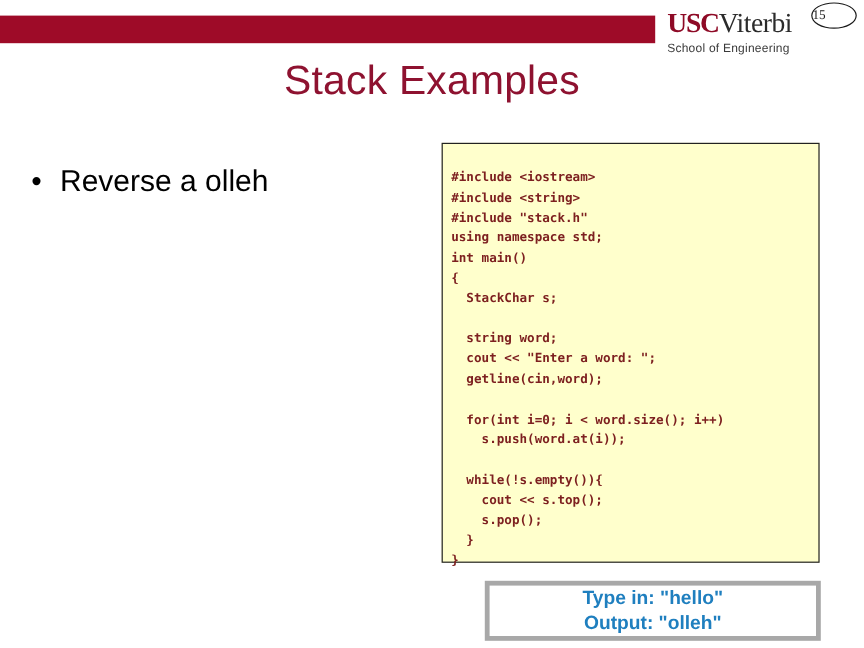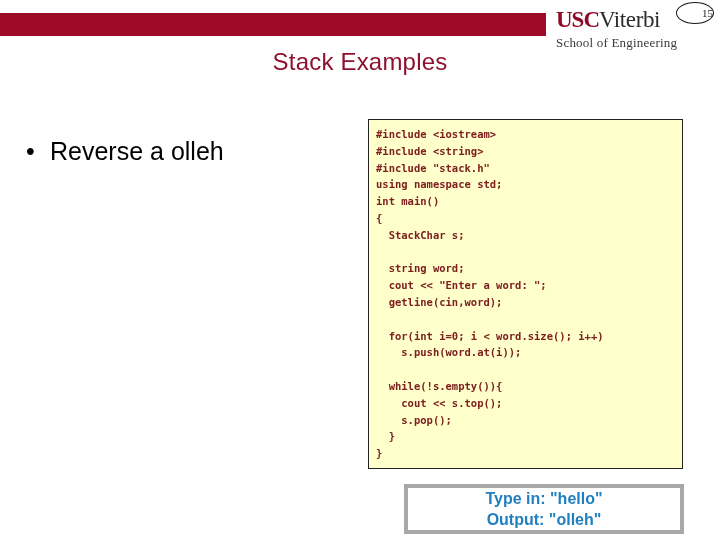--- a/index.html
+++ b/index.html
@@ -47,22 +47,22 @@
   }
   #logo-usc {
     font-weight: bold;
     color: #8e0a26;
     letter-spacing: -1px;
   }
   #logo-viterbi {
     color: #2b2b2b;
   }
   #logo-subtitle {
-    font-family: Liberation Serif, serif;
-    font-size: 13px;
+    font-family: Liberation Sans, sans-serif;
+    font-size: 10px;
     color: #3a3a3a;
     margin-top: 5px;
     letter-spacing: 0.2px;
     white-space: nowrap;
   }
   #page-number-badge {
     position: absolute;
     right: 6px;
     top: 2px;
     width: 38px;
@@ -70,34 +70,34 @@
     border: 1.6px solid #1a1a1a;
     border-radius: 50%;
     background: #ffffff;
     box-sizing: border-box;
   }
   #page-number-text {
     position: absolute;
     width: 100%;
     top: 4px;
     left: 0;
-    text-align: right;
+    text-align: left;
     font-family: "Liberation Serif", serif;
     font-size: 11px;
     color: #1a1a1a;
   }
 
   
   #page-title {
     position: absolute;
     top: 48px;
     left: 0;
     width: 720px;
     text-align: center;
-    font-size: 24px;
+    font-size: 34px;
     color: #8e1230;
     letter-spacing: 0.2px;
   }
 
   
   #bullet-list {
     position: absolute;
     left: 26px;
     top: 136px;
     width: 320px;
@@ -122,21 +122,21 @@
   
   #code-block {
     position: absolute;
     left: 368px;
     top: 119px;
     width: 315px;
     height: 350px;
     background: #ffffcc;
     border: 1.5px solid #222222;
     box-sizing: border-box;
-    padding: 6px 0 0 7px;
+    padding: 20px 0 0 7px;
   }
   #code-lines {
     font-family: "DejaVu Sans Mono", "Liberation Mono", monospace;
     font-size: 10.5px;
     line-height: 16.8px;
     color: #7d2020;
     font-weight: bold;
     white-space: pre;
   }
   .code-line {

